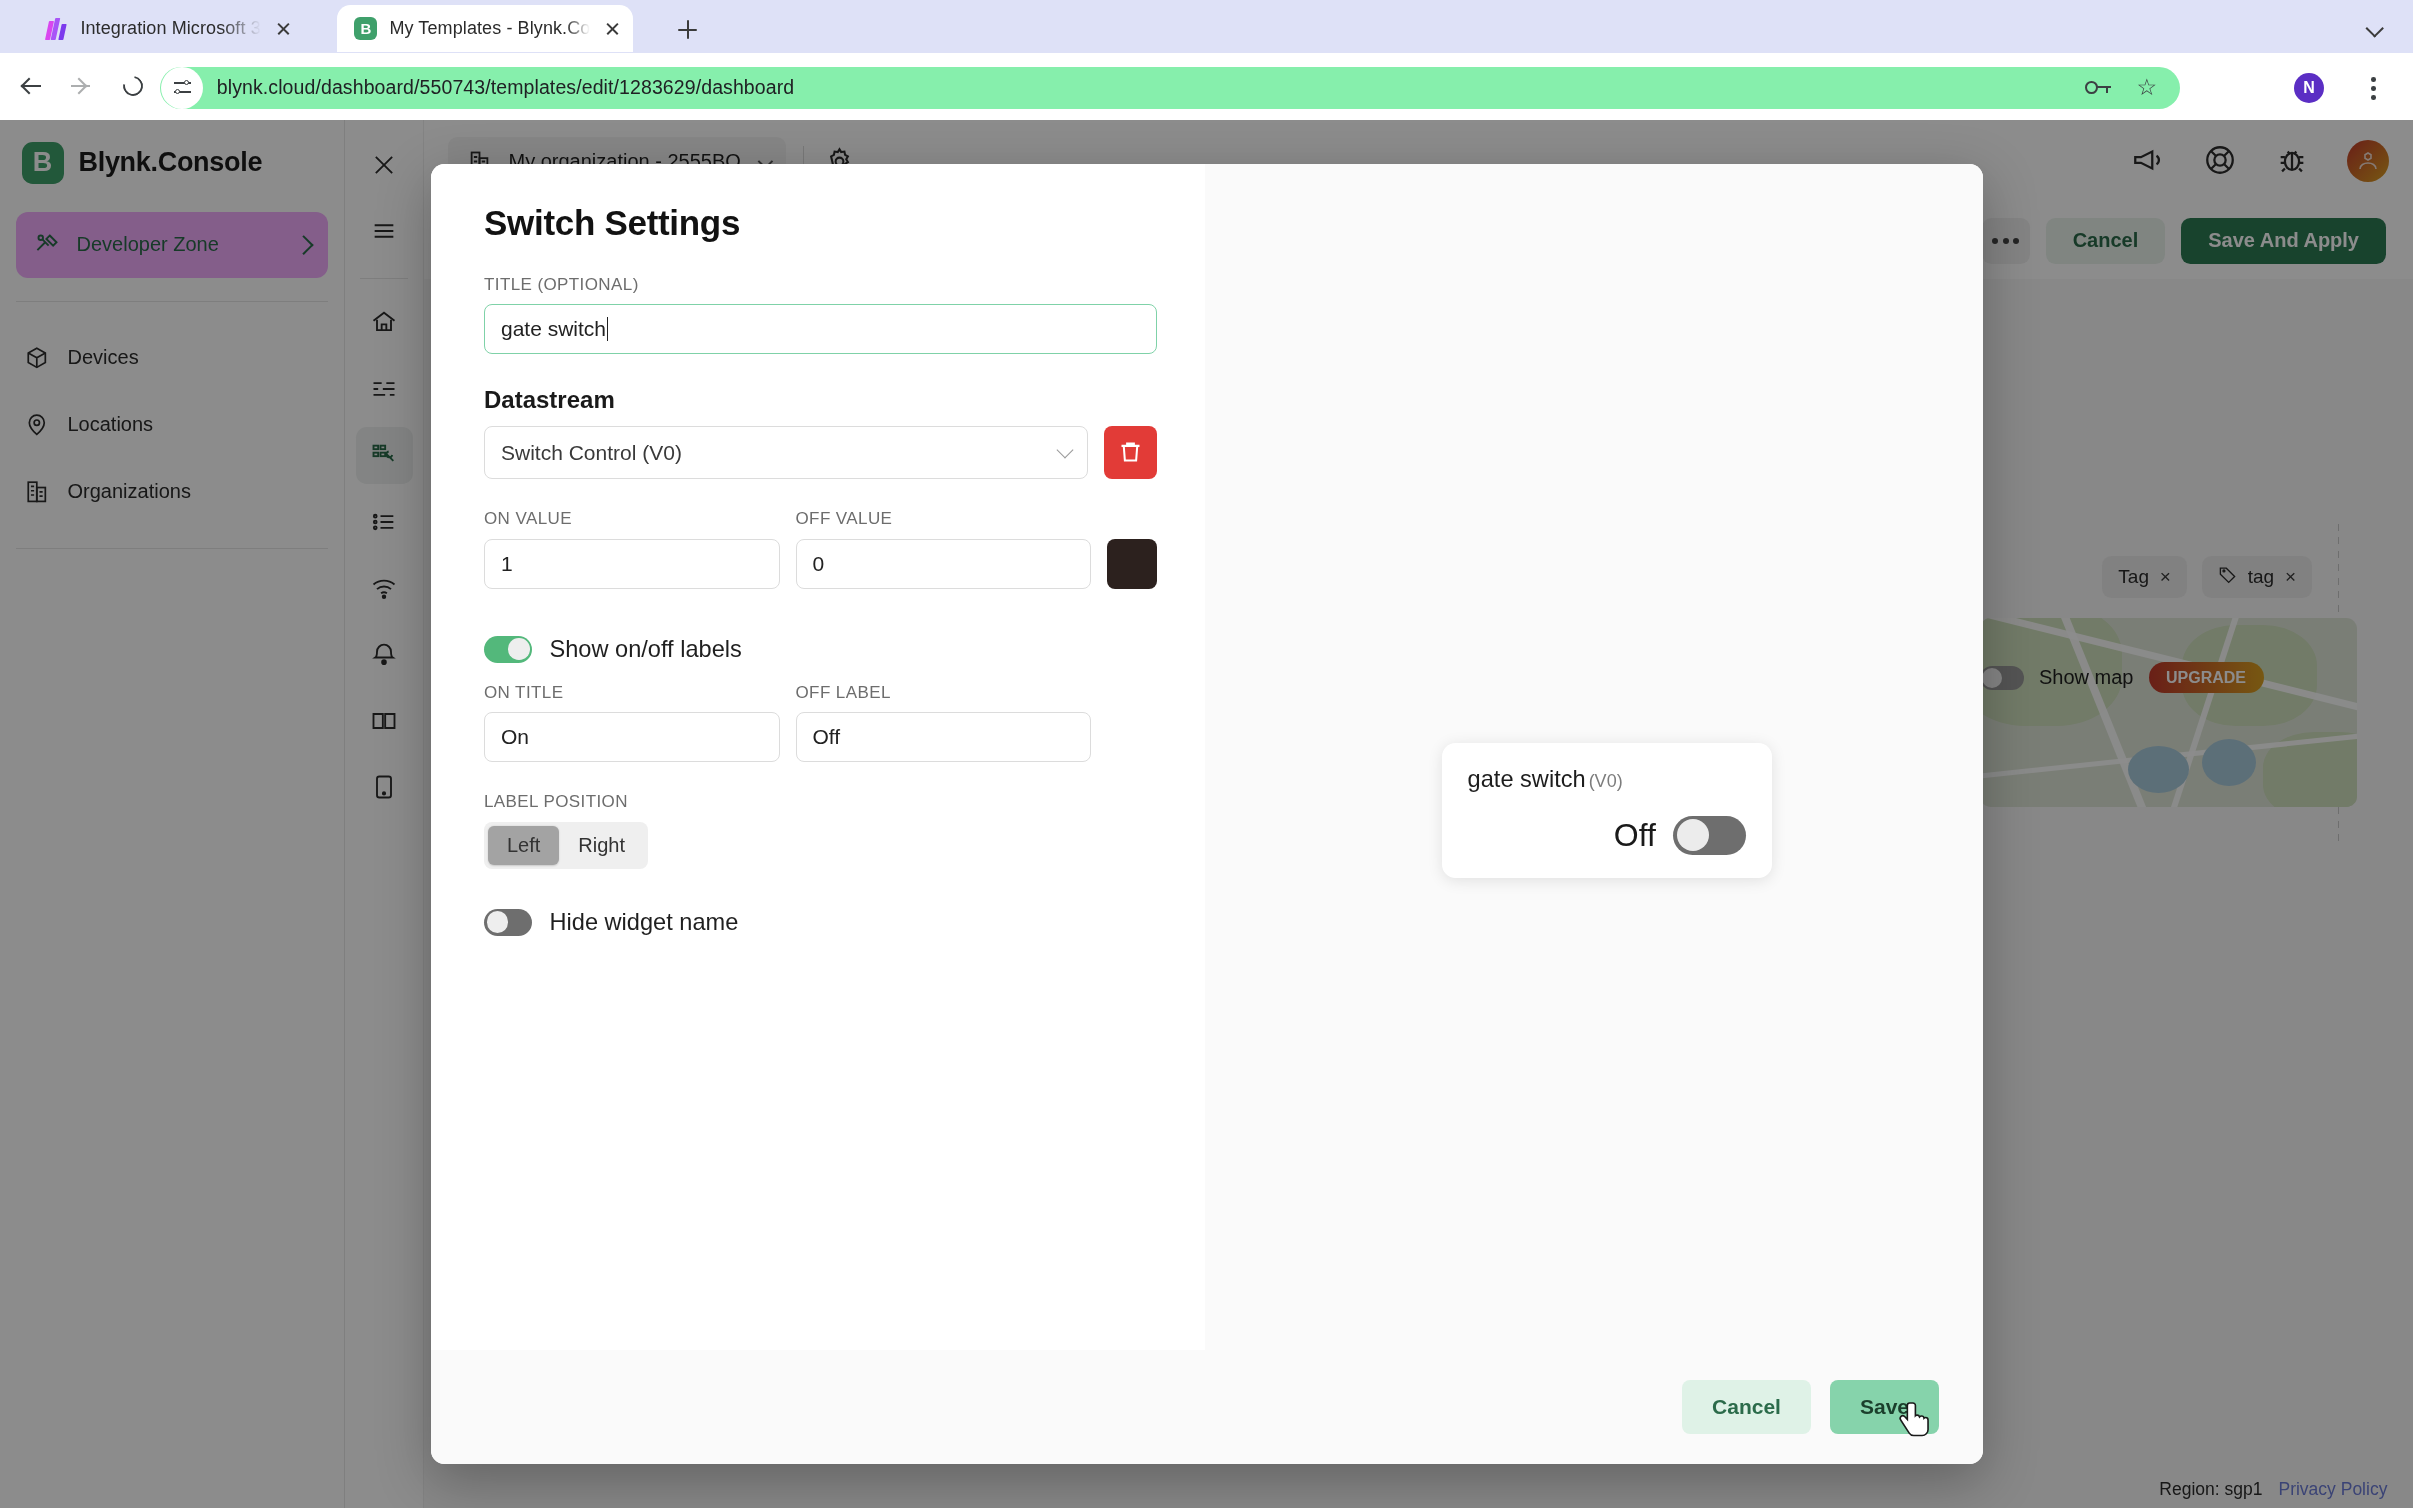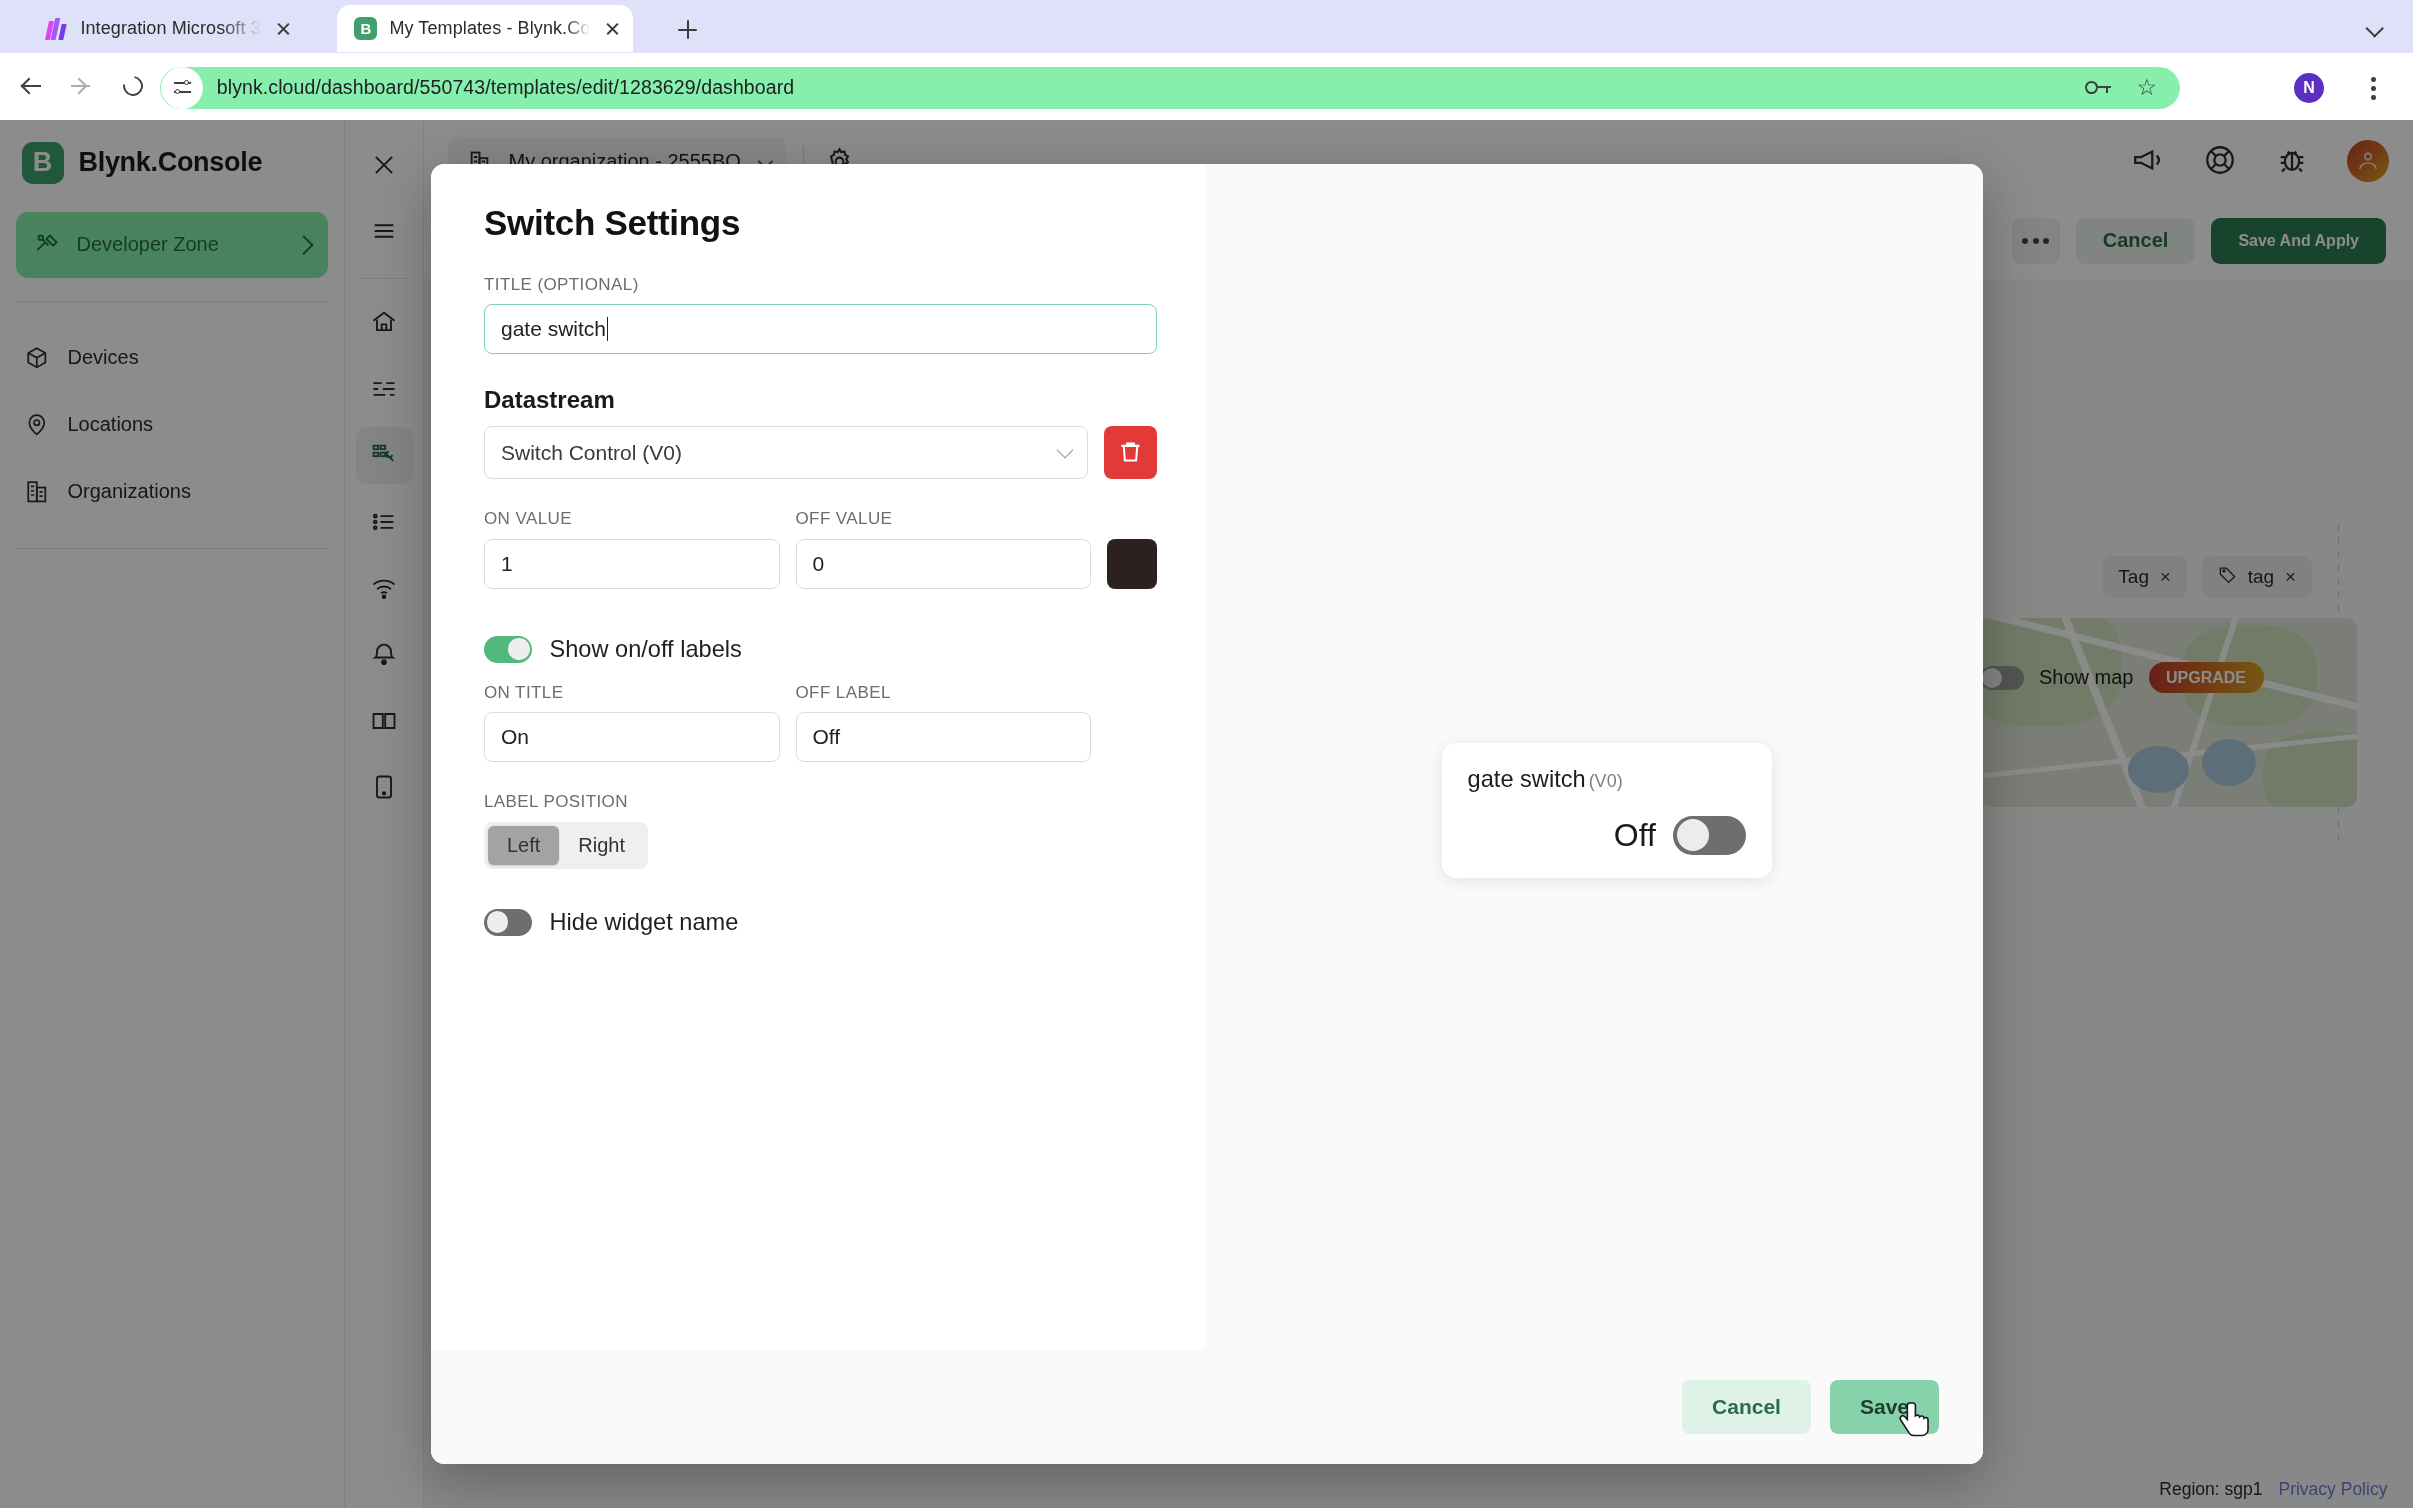--- a/index.html
+++ b/index.html
@@ -146,21 +146,21 @@
   
   .sidebar {
     position:absolute; left:0; top:0; width: 345px; height: 1389px;
     background:#ffffff; border-right:0.7px solid #e8e8e8;
   }
   .brand { display:flex; align-items:center; gap: 15px; padding: 21.5px 0 0 21.5px; }
   .brand-logo { width: 42px; height:42px; border-radius:10.8px; background:#3fa06b;
     color:#fff; font-size:27px; font-weight:800; display:flex; align-items:center; justify-content:center; }
   .brand-name { font-size: 27px; font-weight: 800; color:#1d1d1d; letter-spacing: -0.3px; }
   .devzone {
-    margin: 28px 16px 0 16px; height: 66px; border-radius:12px; background:#86efac;
+    margin: 28px 16px 0 16px; height: 66px; border-radius:12px; background:#f0abfc;
     display:flex; align-items:center; padding: 0 17.5px; gap: 16px;
   }
   .devzone-label { font-size: 20px; color:#2b6b4a; font-weight:500; }
   .devzone-chev { margin-left:auto; width:13.5px; height:13.5px;
     border-right:2px solid #2b6b4a; border-top:2px solid #2b6b4a; transform: rotate(45deg); }
   .sb-div { margin: 23px 16px; height:0.7px; background:#e6e6e6; }
   .sb-item { display:flex; align-items:center; gap: 17.5px; padding: 0 23px; height: 67px; }
   .sb-label { font-size: 20px; color:#2d2d2d; }
   .sb-ic { width: 27px; height:27px; flex:0 0 27px; display:flex; align-items:center; justify-content:center; }
 
@@ -198,21 +198,21 @@
   .subbar {
     position:absolute; left: 424px; top: 82px; right:0; height: 77px;
     background:#ffffff; display:flex; align-items:center; justify-content:flex-end; padding-right: 27px; gap: 16px;
   }
   .btn-dots { width: 48px; height: 46px; border-radius:9.4px; background:#f1f1f1;
     display:flex; align-items:center; justify-content:center; gap:4.7px; }
   .btn-dots i { width:6px; height:6px; border-radius:50%; background:#444; }
   .btn-ghost { height: 46px; padding: 0 27px; border-radius:9.4px; background:#e9f2ec;
     color:#2b6b4a; font-size: 20px; font-weight:600; display:flex; align-items:center; }
   .btn-primary { height: 46px; padding: 8px 27px; border-radius:9.4px; background:#2d7a53;
-    color:#ffffff; font-size: 16px; font-weight:700; display:flex; align-items:center; }
+    color:#ffffff; font-size: 20px; font-weight:700; display:flex; align-items:center; }
 
   
   .content-bg { position:absolute; left: 424px; top: 159px; right:0; bottom:0; background:#f7f7f7; }
   .tagrow { position:absolute; right: 101px; top: 436px; display:flex; gap: 15px; z-index: 5; }
   .tagchip { height: 42px; padding: 0 16px; border-radius:9.4px; background:#ececec;
     display:flex; align-items:center; gap: 10.8px; font-size: 19px; color:#2b2b2b; }
   .tag-x { font-size: 19px; color:#3c3c3c; }
 
   .mapcard {
     position:absolute; left: 1980px; top: 498px; width: 377px; height: 189px;

